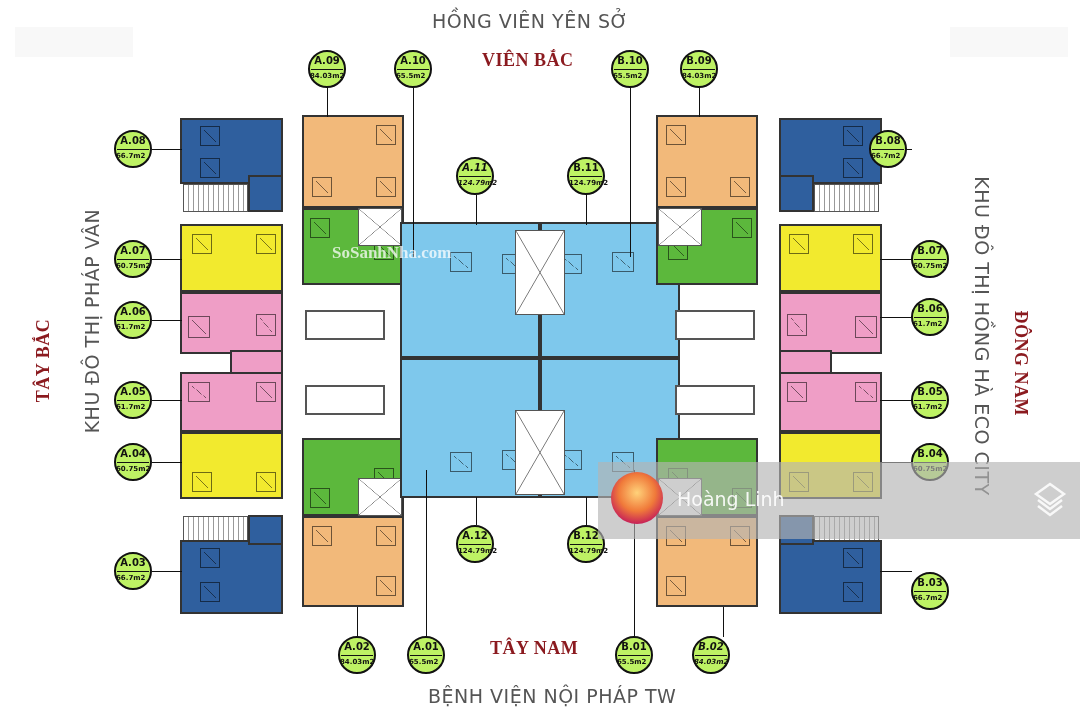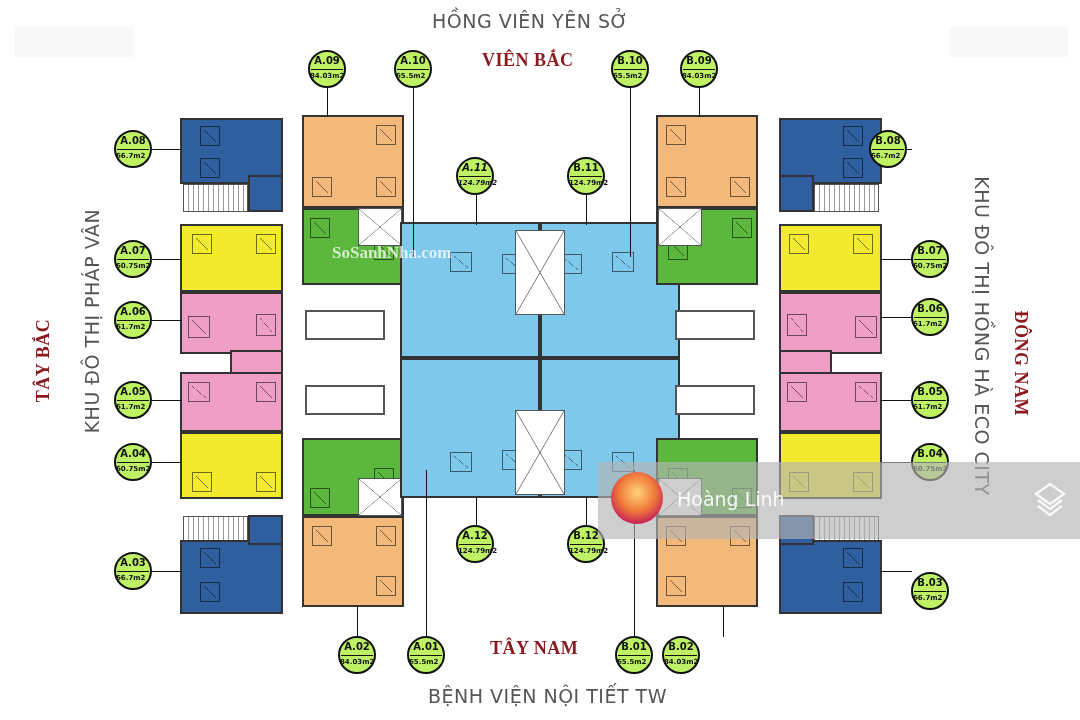--- a/index.html
+++ b/index.html
@@ -28,21 +28,21 @@
   .sosanh{position:absolute;left:332px;top:243px;color:rgba(255,255,255,0.75);font-weight:bold;font-size:17px;font-family:"Liberation Serif",serif;}
   .corner-blur{position:absolute;background:rgba(245,245,245,0.7);}
 </style>
 </head>
 <body>
 
 <div class="corner-blur" style="left:15px;top:27px;width:118px;height:30px;"></div>
 <div class="corner-blur" style="left:950px;top:27px;width:118px;height:30px;"></div>
 
 <div class="place" style="left:432px;top:10px;">HỒNG VIÊN YÊN SỞ</div>
-<div class="place" style="left:428px;top:685px;">BỆNH VIỆN NỘI TIẾT TW</div>
+<div class="place" style="left:428px;top:685px;">BỆNH VIỆN NỘI PHÁP TW</div>
 <div class="place vert-l" style="left:-38px;top:310px;width:260px;text-align:center;">KHU ĐÔ THỊ PHÁP VÂN</div>
 <div class="place vert-r" style="left:822px;top:325px;width:320px;text-align:center;">KHU ĐÔ THỊ HỒNG HÀ ECO CITY</div>
 
 <div class="dir-title" style="left:482px;top:50px;">VIÊN BẮC</div>
 <div class="dir-title" style="left:490px;top:638px;">TÂY NAM</div>
 <div class="dir-title vert-l" style="left:-7px;top:350px;width:100px;text-align:center;">TÂY BẮC</div>
 <div class="dir-title vert-r" style="left:970px;top:350px;width:100px;text-align:center;">ĐÔNG NAM</div>
 
 <div class="unit" style="left:180px;top:118px;width:103px;height:66px;background:#2f5f9e;">
   <div class="room" style="left:18px;top:6px;width:20px;height:20px;"></div>
@@ -315,21 +315,21 @@
 <div class="tag" style="left:407px;top:636px;">
     <div class="code">A.01</div>
     <div class="hr"></div>
     <div class="area">65.5m2</div>
   </div>
 <div class="tag" style="left:615px;top:636px;">
     <div class="code">B.01</div>
     <div class="hr"></div>
     <div class="area">65.5m2</div>
   </div>
-<div class="tag" style="left:662px;top:636px;">
+<div class="tag" style="left:692px;top:636px;font-style:italic;">
     <div class="code">B.02</div>
     <div class="hr"></div>
     <div class="area">84.03m2</div>
   </div>
 
 <div class="sosanh">SoSanhNha.com</div>
 <div class="watermark-bar"></div>
 <div class="wm-avatar"></div>
 <div class="wm-text">Hoàng Linh</div>
 <svg class="wm-logo" viewBox="0 0 40 40">

